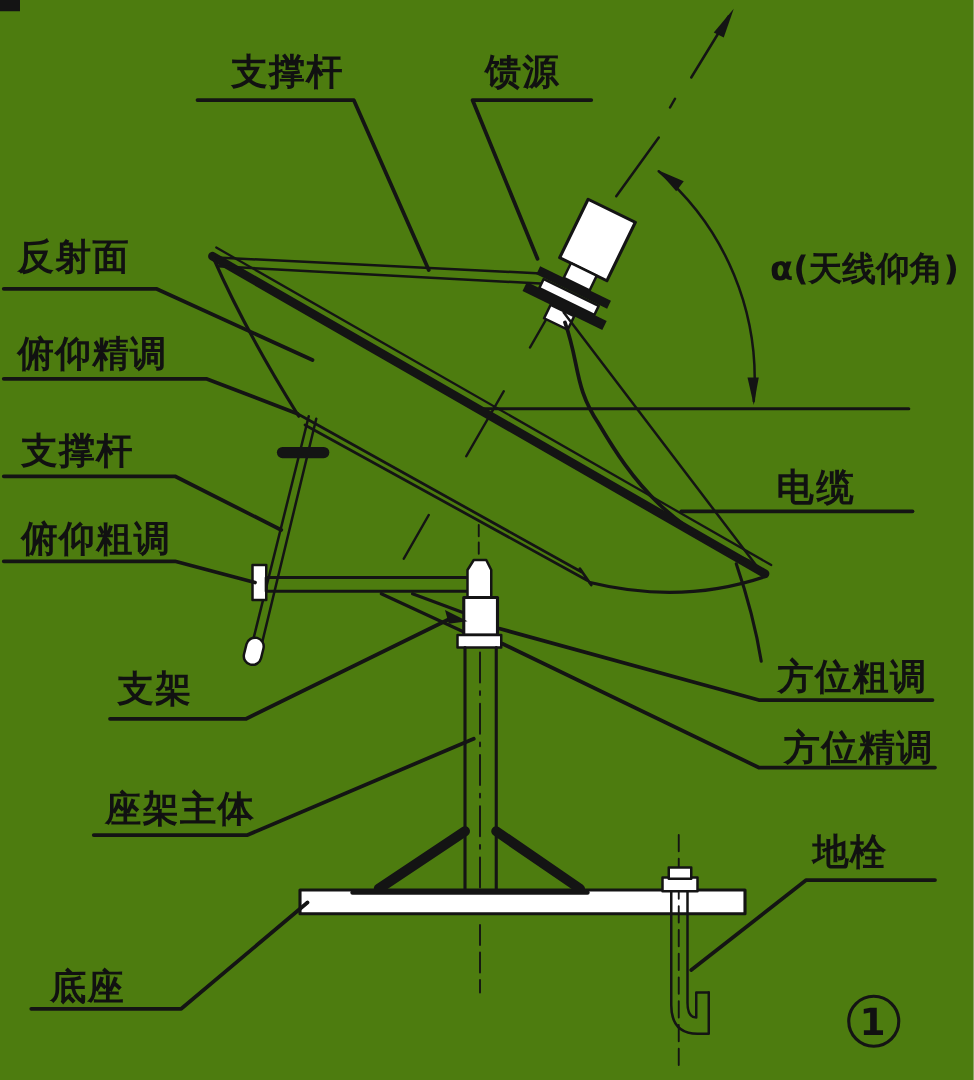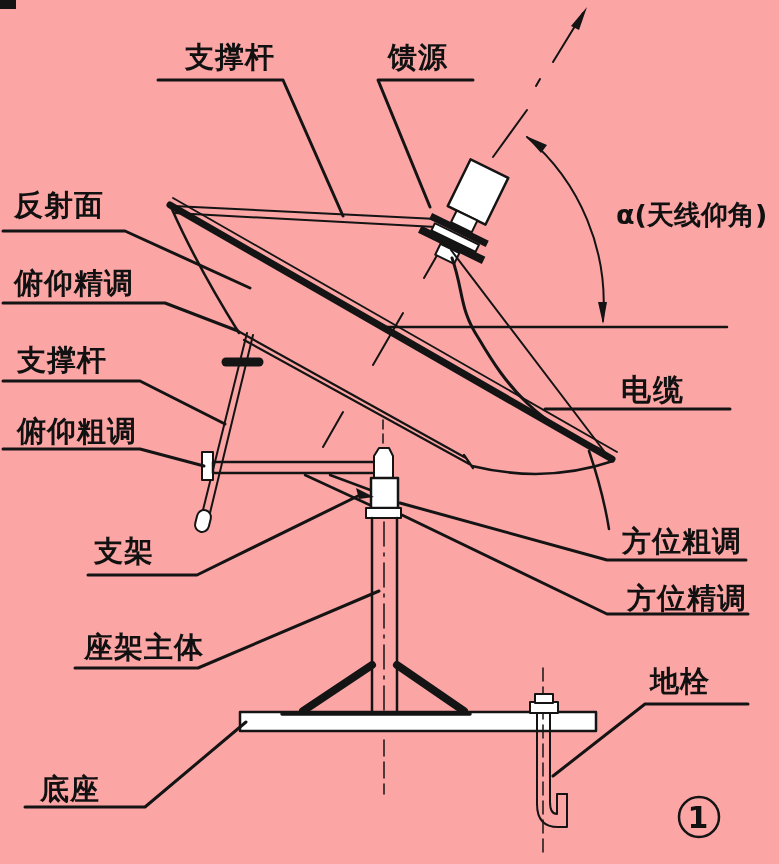--- a/index.html
+++ b/index.html
@@ -1,16 +1,16 @@
 <!DOCTYPE html>
 <html><head>
 <meta charset="utf-8">
 <style>
   html,body{margin:0;padding:0;background:#e8e8e8;}
-  .stage{position:relative;width:779px;height:864px;background:#fca5a5;overflow:hidden;}
+  .stage{position:relative;width:779px;height:864px;background:#4d7c0f;overflow:hidden;}
   svg{display:block;}
   text.lbl{font-family:"DejaVu Sans",sans-serif;font-weight:700;fill:#111111;}
   .fs29{font-size:29px;letter-spacing:1px;}
   .fs28{font-size:27px;}
   .fs30{font-size:30px;letter-spacing:2px;}
 </style>
 </head>
 <body>
 
 <div class="stage">

